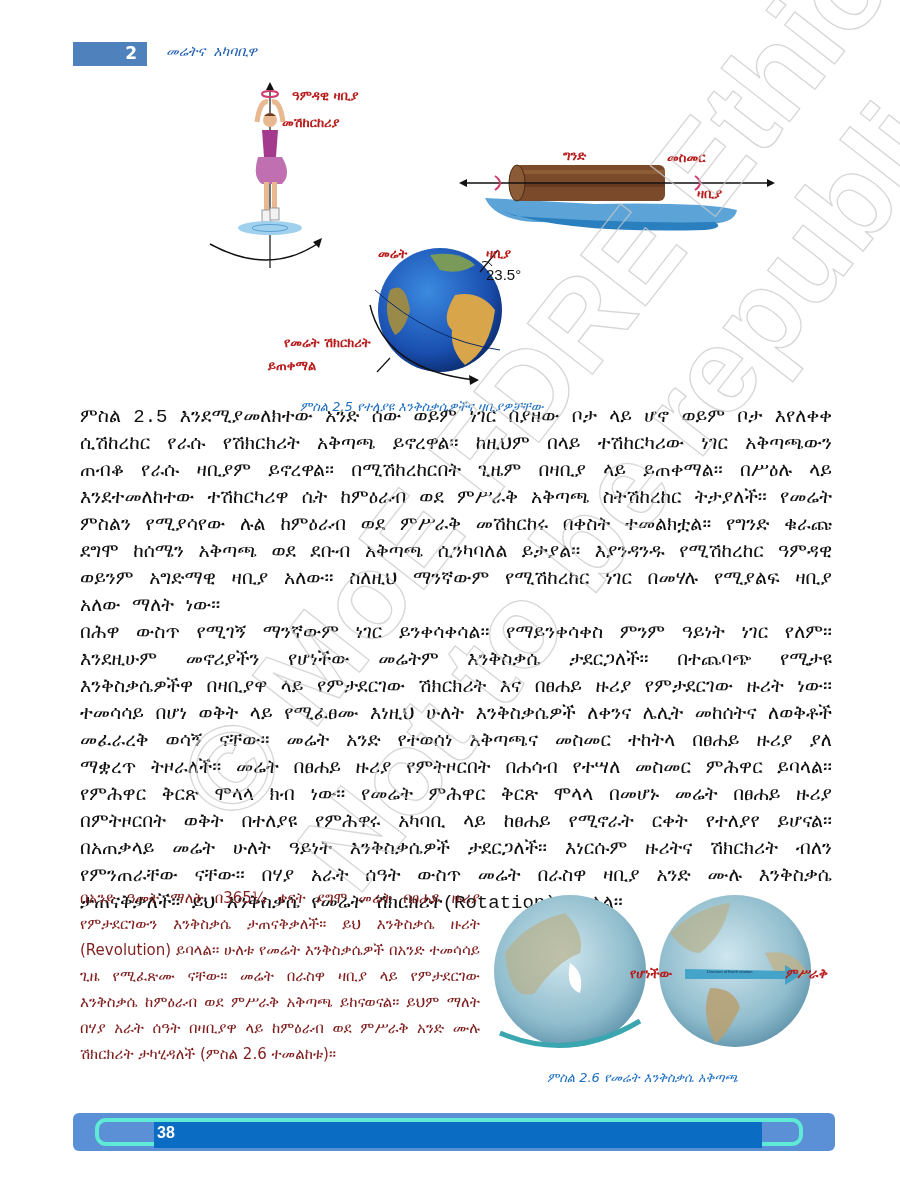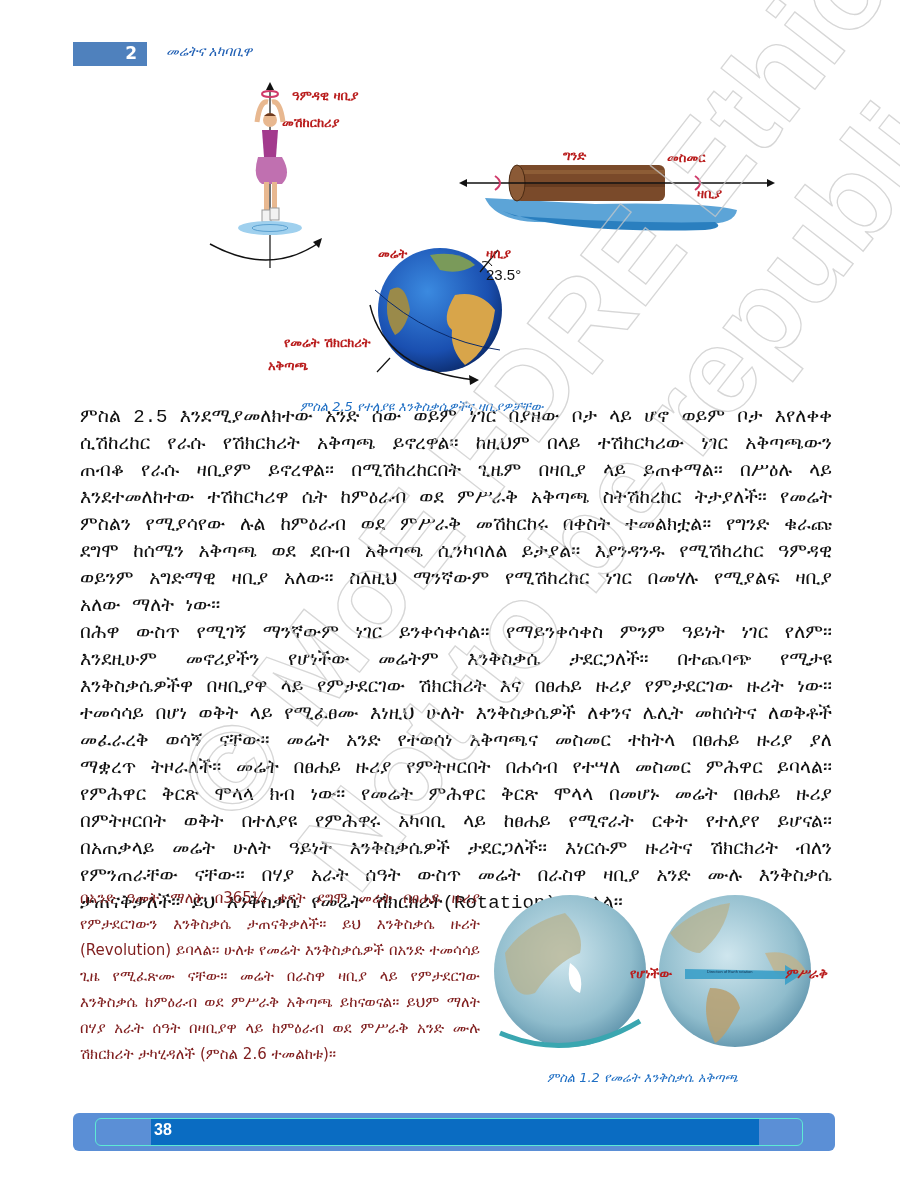--- a/index.html
+++ b/index.html
@@ -1,32 +1,32 @@
 <!DOCTYPE html>
 <html><head>
 <meta charset="utf-8">
 <style>
   * { box-sizing: border-box; margin: 0; padding: 0; }
   html, body { width: 900px; height: 1197px; background: #ffffff; overflow: hidden; }
   body { position: relative; font-family: "DejaVu Serif", serif; color: #111; }
 
   .chapter-tab { position: absolute; left: 73px; top: 42px; width: 74px; height: 24px; background: #4f81bd; }
   .chapter-num { position: absolute; right: 10px; top: 1px; color: #fff; font-family: "DejaVu Sans", sans-serif; font-weight: bold; font-size: 17px; }
-  .chapter-title { position: absolute; left: 166px; top: 44px; color: #1f5fb4; font-style: italic; font-size: 14px; font-family: Liberation Serif, serif; }
+  .chapter-title { position: absolute; left: 166px; top: 44px; color: #1f5fb4; font-style: italic; font-size: 14px; font-family: Liberation Mono, monospace; }
 
   .fig-label { position: absolute; font-family: "DejaVu Sans", sans-serif; font-weight: bold; font-size: 13px; color: #b91c1c; white-space: nowrap; }
   .fig-num { position: absolute; font-family: "Liberation Sans", sans-serif; font-size: 15px; color: #111; }
 
   .caption { position: absolute; color: #1f6fc4; font-style: italic; font-family: "DejaVu Sans", sans-serif; font-size: 13px; white-space: nowrap; margin-top: 14px; }
 
   .para { position: absolute; left: 80px; width: 752px; font-family: Liberation Mono, monospace; font-size: 19px; line-height: 27px; text-align: justify; color: #111; }
   .para-narrow { position: absolute; left: 80px; width: 400px; font-family: "DejaVu Sans", sans-serif; font-size: 15px; line-height: 26px; text-align: justify; color: #7f1d1d; }
 
   .footer { position: absolute; left: 73px; top: 1113px; width: 762px; height: 38px; background: #5b8fd6; border-radius: 6px; }
-  .footer-inner { position: absolute; left: 22px; top: 5px; width: 708px; height: 28px; border: 1px solid #5eead4; border-radius: 6px; padding-left: 28px; }
+  .footer-inner { position: absolute; left: 22px; top: 5px; width: 708px; height: 28px; border: 4px solid #5eead4; border-radius: 11px; padding-left: 28px; }
   .footer-bar { position: absolute; left: 55px; top: 0px; width: 608px; height: 26px; background: #0a6cc2; }
   .footer-num { position: absolute; left: 3px; top: 2px; color: #fff; font-family: "Liberation Sans", sans-serif; font-weight: bold; font-size: 16px; }
 
   .watermark { position: absolute; pointer-events: none; font-family: "Liberation Sans", sans-serif; font-weight: bold; font-size: 120px; color: transparent; -webkit-text-stroke: 1.3px #c9c9c9; transform-origin: left top; white-space: nowrap; opacity: 0.75; }
 </style>
 </head>
 <body>
 
 <div class="chapter-tab">
   <span class="chapter-num">2</span>
@@ -98,21 +98,21 @@
 </svg>
 <svg style="position:absolute;left:365px;top:300px;" width="120" height="90" viewBox="0 0 120 90">
   <path d="M5 5 Q20 70 110 80" stroke="#111" stroke-width="1.4" fill="none"></path>
   <polygon points="114,80 104,75 105,85" fill="#111"></polygon>
   <line x1="25" y1="58" x2="12" y2="72" stroke="#111" stroke-width="1.2"></line>
 </svg>
 <div class="fig-label" style="left:378px;top:246px;">መሬት</div>
 <div class="fig-label" style="left:486px;top:246px;">ዛቢያ</div>
 <div class="fig-num" style="left:486px;top:266px;">23.5°</div>
 <div class="fig-label" style="left:268px;top:335px;margin-left:16px;">የመሬት ሽክርክሪት</div>
-<div class="fig-label" style="left:268px;top:358px;">አቅጣጫ</div>
+<div class="fig-label" style="left:268px;top:358px;">ይጠቀማል</div>
 
 <div class="caption" style="left:300px;top:385px;">ምስል 2.5 የተለያዩ እንቅስቃሴዎችና ዛቢያዎቻቸው</div>
 
 <p class="para" style="top:404px;">ምስል 2.5 እንደሚያመለክተው አንድ ሰው ወይም ነገር በያዘው ቦታ ላይ ሆኖ ወይም ቦታ እየለቀቀ ሲሽከረከር የራሱ የሽክርክሪት አቅጣጫ ይኖረዋል፡፡ ከዚህም በላይ ተሽከርካሪው ነገር አቅጣጫውን ጠብቆ የራሱ ዛቢያም ይኖረዋል፡፡ በሚሽከረከርበት ጊዜም በዛቢያ ላይ ይጠቀማል፡፡ በሥዕሉ ላይ እንደተመለከተው ተሽከርካሪዋ ሴት ከምዕራብ ወደ ምሥራቅ አቅጣጫ ስትሽከረከር ትታያለች፡፡ የመሬት ምስልን የሚያሳየው ሉል ከምዕራብ ወደ ምሥራቅ መሽከርከሩ በቀስት ተመልክቷል፡፡ የግንድ ቁራጩ ደግሞ ከሰሜን አቅጣጫ ወደ ደቡብ አቅጣጫ ሲንካባለል ይታያል፡፡ እያንዳንዱ የሚሽከረከር ዓምዳዊ ወይንም አግድማዊ ዛቢያ አለው፡፡ ስለዚህ ማንኛውም የሚሽከረከር  ነገር በመሃሉ የሚያልፍ ዛቢያ አለው ማለት ነው፡፡</p>
 <p class="para" style="top:620px;">በሕዋ ውስጥ የሚገኝ ማንኛውም ነገር ይንቀሳቀሳል፡፡ የማይንቀሳቀስ ምንም ዓይነት ነገር የለም፡፡ እንደዚሁም መኖሪያችን የሆነችው መሬትም እንቅስቃሴ ታደርጋለች፡፡ በተጨባጭ የሚታዩ እንቅስቃሴዎችዋ በዛቢያዋ ላይ የምታደርገው ሽክርክሪት እና በፀሐይ ዙሪያ የምታደርገው ዙሪት ነው፡፡ ተመሳሳይ በሆነ ወቅት ላይ የሚፈፀሙ እነዚህ ሁለት እንቅስቃሴዎች ለቀንና ሌሊት መከሰትና ለወቅቶች መፈራረቅ ወሳኝ ናቸው፡፡ መሬት አንድ የተወሰነ አቅጣጫና መስመር ተከትላ በፀሐይ ዙሪያ ያለ ማቋረጥ ትዞራለች፡፡ መሬት በፀሐይ ዙሪያ የምትዞርበት በሐሳብ የተሣለ መስመር ምሕዋር ይባላል፡፡ የምሕዋር ቅርጽ ሞላላ ክብ ነው፡፡ የመሬት ምሕዋር ቅርጽ ሞላላ በመሆኑ መሬት በፀሐይ ዙሪያ በምትዞርበት ወቅት በተለያዩ የምሕዋሩ አካባቢ ላይ ከፀሐይ የሚኖራት ርቀት የተለያየ ይሆናል፡፡ በአጠቃላይ መሬት ሁለት ዓይነት እንቅስቃሴዎች ታደርጋለች፡፡ እነርሱም ዙሪትና ሽክርክሪት ብለን የምንጠራቸው ናቸው፡፡ በሃያ አራት ሰዓት ውስጥ መሬት በራስዋ ዛቢያ አንድ ሙሉ እንቅስቃሴ ታጠናቅቃለች፡፡ ይህ እንቅስቃሴ የመሬት ሽክርክሪት(Rotation) ይባላል፡፡</p>
 <p class="para-narrow" style="top:885px;">በአንድ ዓመት ማለት በ365¼ ቀናት ደግሞ መሬት በፀሐይ ዙሪያ የምታደርገውን እንቅስቃሴ ታጠናቅቃለች፡፡ ይህ እንቅስቃሴ ዙሪት (Revolution) ይባላል፡፡ ሁለቱ የመሬት እንቅስቃሴዎች በአንድ ተመሳሳይ ጊዜ የሚፈጽሙ ናቸው፡፡ መሬት በራስዋ ዛቢያ ላይ የምታደርገው እንቅስቃሴ ከምዕራብ ወደ ምሥራቅ አቅጣጫ ይከናወናል፡፡ ይህም ማለት በሃያ አራት ሰዓት በዛቢያዋ ላይ ከምዕራብ ወደ ምሥራቅ አንድ ሙሉ ሽክርክሪት ታካሂዳለች (ምስል 2.6 ተመልከቱ)፡፡</p>
 
 <div style="position:absolute;left:485px;top:893px;width:360px;height:160px;">
   <svg width="360" height="160" viewBox="0 0 360 160">
     <defs>
@@ -130,21 +130,21 @@
     <path d="M185 40 Q210 15 245 10 Q240 40 215 60 Q200 60 185 40 Z" fill="#b8b08a" opacity="0.7"></path>
     <path d="M225 95 Q250 95 255 115 Q240 145 230 150 Q215 120 225 95 Z" fill="#b8a070" opacity="0.85"></path>
     <path d="M280 60 Q310 55 322 80 Q310 90 290 80 Z" fill="#c8b080" opacity="0.7"></path>
     <path d="M200 76 L300 78 L300 72 L316 82 L300 92 L300 86 L200 86 Z" fill="#3a9ec8" opacity="0.9"></path>
   </svg>
   <div style="position:absolute;left:222px;top:76px;font-size:4px;color:#103050;font-family:'Liberation Sans',sans-serif;">Direction of Earth rotation</div>
 </div>
 <div class="fig-label" style="left:630px;top:966px;">የሆነችው</div>
 <div class="fig-label" style="left:785px;top:966px;font-style:italic;">ምሥራቅ</div>
 
-<div class="caption" style="left:547px;top:1056px;">ምስል 1.2 የመሬት እንቅስቃሴ አቅጣጫ</div>
+<div class="caption" style="left:547px;top:1056px;">ምስል 2.6 የመሬት እንቅስቃሴ አቅጣጫ</div>
 
 <div class="watermark" style="left:150px;top:760px;transform:rotate(-52deg);">© MoE FDRE Ethiopia</div>
 <div class="watermark" style="left:270px;top:830px;transform:rotate(-52deg);">Not to be republished</div>
 
 <div class="footer">
   <div class="footer-inner">
     <div class="footer-bar">
       <span class="footer-num">38</span>
     </div>
   </div>

